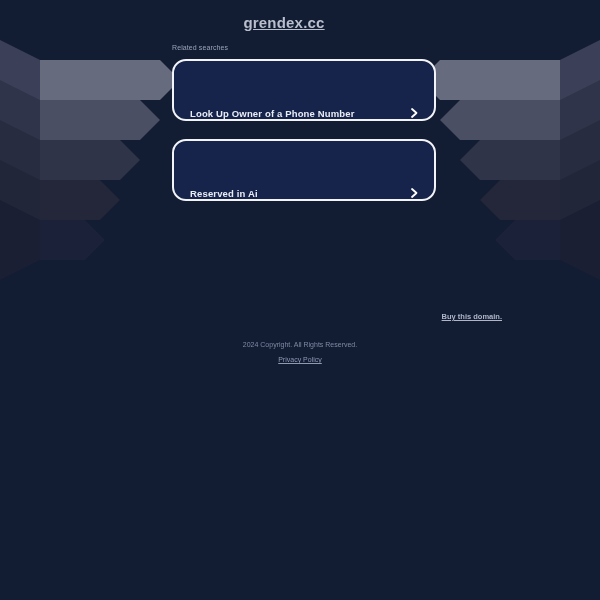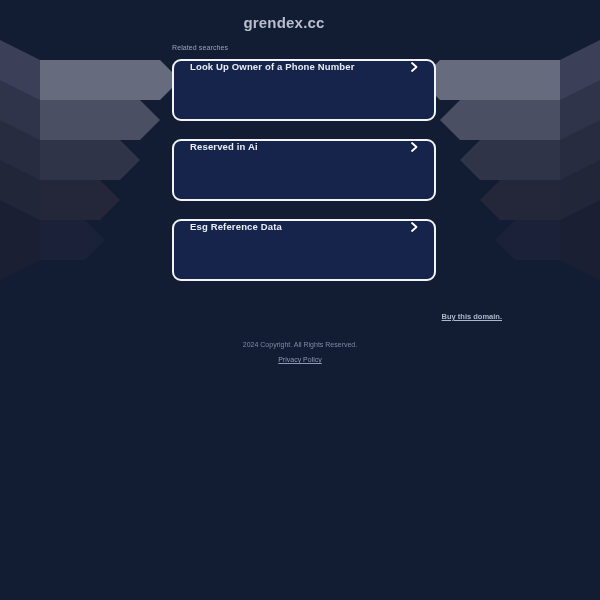--- a/index.html
+++ b/index.html
@@ -39,20 +39,21 @@
   .site-title {
     position: absolute;
     top: 14px;
     left: 0;
     width: 568px;
     text-align: center;
     font-size: 15px;
     font-weight: bold;
     letter-spacing: .2px;
     color: #b9bfcd;
+    text-decoration: underline;
   }
 
   .related-label {
     position: absolute;
     top: 44px;
     left: 172px;
     font-size: 7px;
     color: #9aa3b6;
     letter-spacing: .1px;
   }
@@ -63,23 +64,23 @@
     left: 172px;
     width: 264px;
   }
 
   .card {
     position: relative;
     height: 62px;
     margin-bottom: 18px;
     background: #16244c;
     border: 2px solid #f2f4f8;
-    border-radius: 9px;
+    border-radius: 14px;
     display: flex;
-    align-items: flex-start;
+    align-items: flex-end;
     justify-content: space-between;
     padding: 0 14px 0 16px;
     cursor: pointer;
   }
 
   .card-label {
     font-size: 9.5px;
     font-weight: bold;
     color: #e9edf5;
     letter-spacing: .15px;
@@ -187,28 +188,20 @@
 
     <div class="card">
       <span class="card-label">Reserved in Ai</span>
       <span class="chevron-icon">
         <svg width="12" height="12" viewBox="0 0 12 12">
           <polyline points="4,2 8.5,6 4,10" fill="none" stroke="#ffffff" stroke-width="1.8" stroke-linecap="round" stroke-linejoin="round"></polyline>
         </svg>
       </span>
     </div>
 
-    <div class="card">
-      <span class="card-label">Esg Reference Data</span>
-      <span class="chevron-icon">
-        <svg width="12" height="12" viewBox="0 0 12 12">
-          <polyline points="4,2 8.5,6 4,10" fill="none" stroke="#ffffff" stroke-width="1.8" stroke-linecap="round" stroke-linejoin="round"></polyline>
-        </svg>
-      </span>
-    </div>
 
   </div>
 
   <a class="buy-domain">Buy this domain.</a>
 
   <div class="copyright">2024 Copyright. All Rights Reserved.</div>
 
   <div class="privacy-policy">
     <span>Privacy Policy</span>
   </div>

